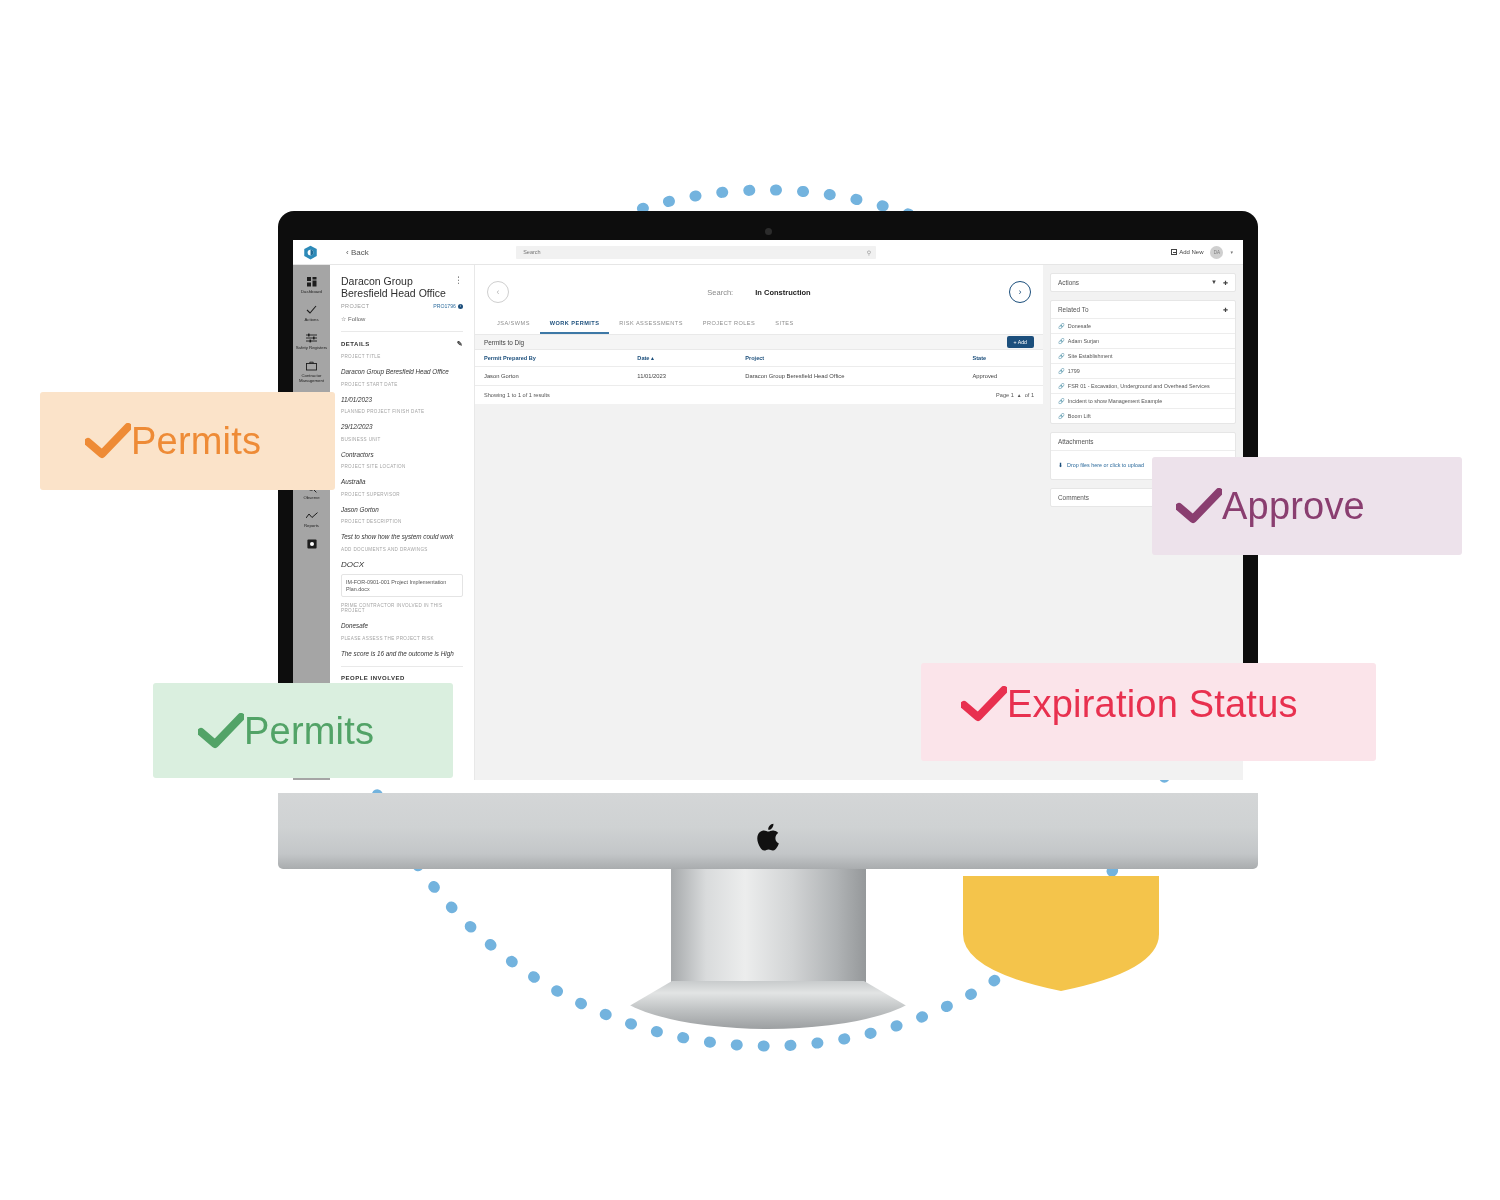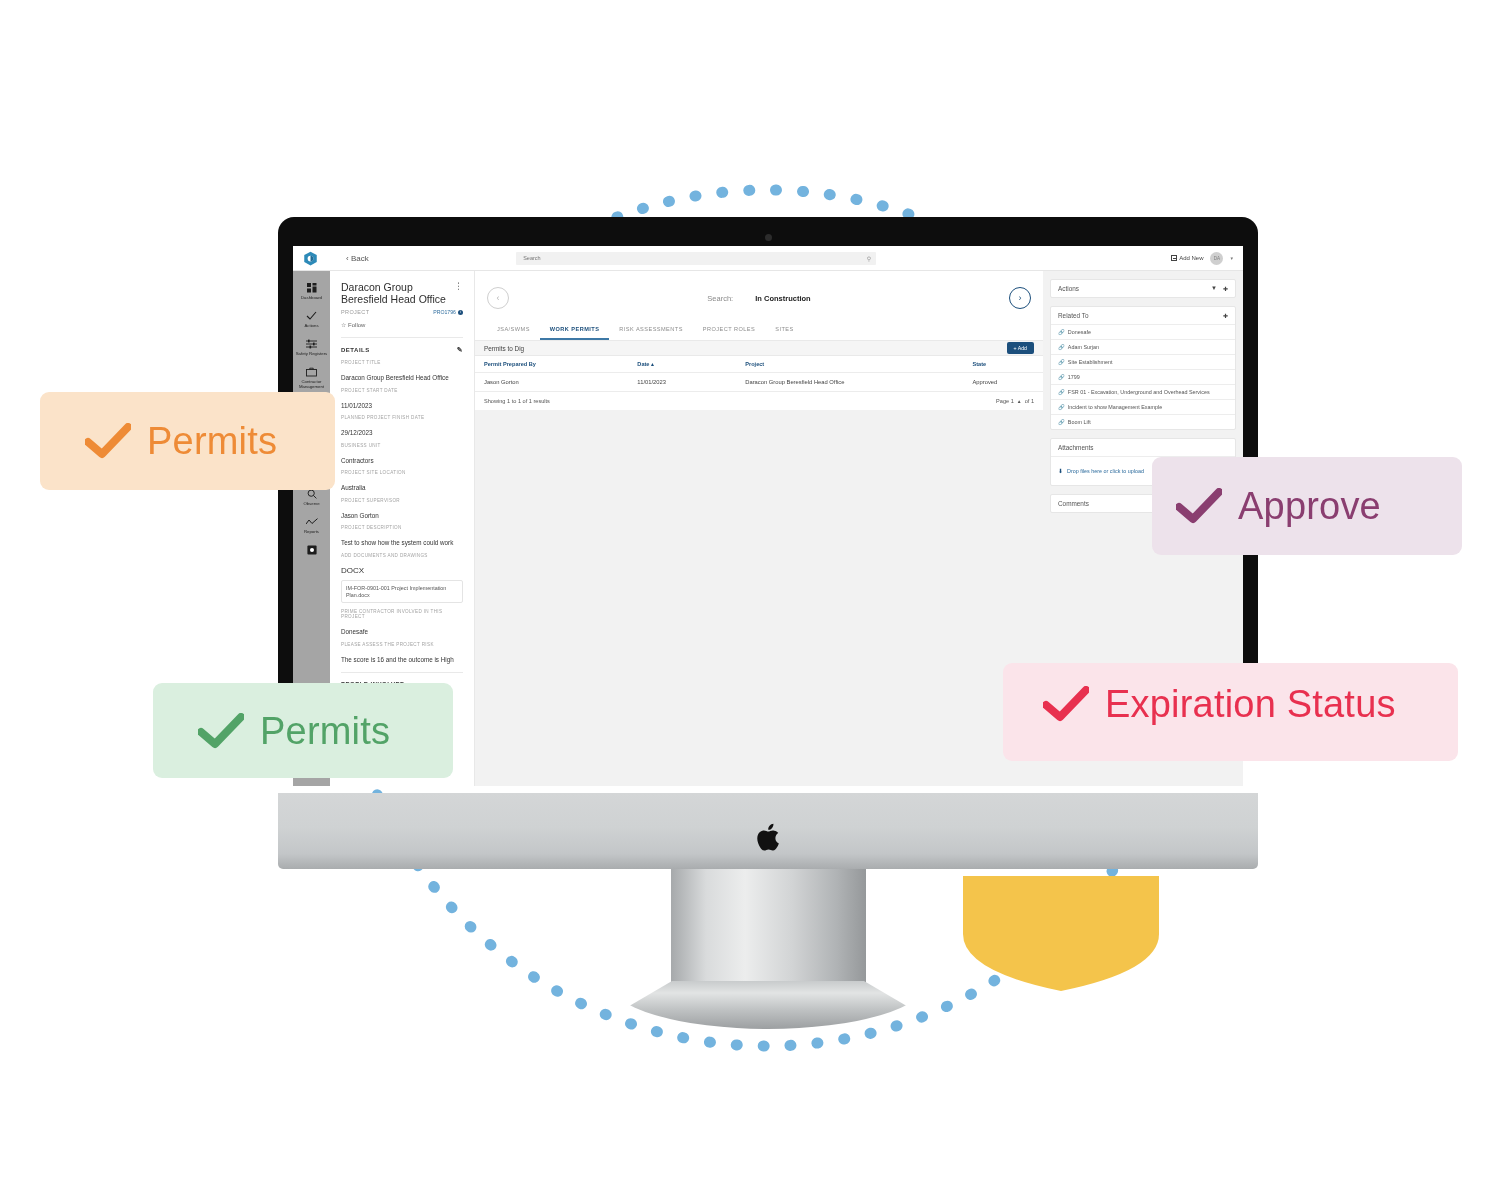--- a/index.html
+++ b/index.html
@@ -11,21 +11,21 @@
     overflow:hidden;
     position:relative;
   }
 
   
   #dotted-arc { position:absolute; left:0; top:0; width:1500px; height:1200px; pointer-events:none; }
 
   
   #monitor { position:absolute; left:278px; top:211px; width:980px; height:670px; }
   #bezel {
-    position:absolute; left:0; top:6px; width:980px; height:520px;
+    position:absolute; left:0; top:0; width:980px; height:520px;
     background:#0d0d0d; border-radius:16px 16px 0 0;
   }
   #camera {
     position:absolute; left:50%; top:17px; width:7px; height:7px; margin-left:-3.5px;
     background:#2c2c2c; border-radius:50%;
   }
   #chin {
     position:absolute; left:0; top:582px; width:980px; height:76px;
     background:linear-gradient(180deg,#d4d6d7 0%,#cfd2d3 45%,#c3c6c8 80%,#a9acae 100%);
     border-radius:0 0 5px 5px;
@@ -112,21 +112,21 @@
   .info-dot { width:5px;height:5px;border-radius:50%;background:#1c4f7c;color:#fff;font-size:3.6px;display:flex;align-items:center;justify-content:center;}
   .follow { margin-top:6px; font-size:6px; color:#666; }
   .hr { height:1px; background:#e9e9e9; margin:9px 0 8px; }
   .details-head {
     display:flex; justify-content:space-between; align-items:center;
     font-size:6px; letter-spacing:.5px; color:#333; font-weight:bold; margin-bottom:6px;
   }
   .pencil { font-size:7px; color:#444; }
   .fld { margin-bottom:6px; }
   .fld .k { font-size:4.6px; letter-spacing:.35px; color:#a3a3a3; text-transform:uppercase; }
-  .fld .v { font-size:6.3px; color:#333; line-height:7.5px; margin-top:9px; }
+  .fld .v { font-size:6.3px; color:#333; line-height:7.5px; margin-top:9px;font-style:italic; }
   .fld .v.big { font-size:8px; }
   .docbox {
     border:1px solid #e4e4e4; border-radius:2px; padding:4px 4px; margin:5px 0 6px;
     font-size:5.4px; color:#555; line-height:6.5px;
   }
   .section-head { font-size:6px; letter-spacing:.5px; color:#333; font-weight:bold; }
 
   
   .centercol { flex:1 1 auto; background:#f2f2f2; padding:0; overflow:hidden; }
   .stage-card { background:#fff; padding:10px 12px 0; }
@@ -183,33 +183,33 @@
   }
   .clip { font-size:5.5px; color:#666; }
   .drop {
     border-top:1px solid #ededed; padding:10px 7px 11px; font-size:5.4px; color:#2f6d9e;
     display:flex; align-items:center; gap:4px;
   }
   .dl-ico { font-size:6px; color:#1c4f7c; }
 
   
   .badge {
-    position:absolute; display:flex; align-items:center; gap:16px;
-    border-radius:9px;
+    position:absolute; display:flex; align-items:center; 
+    border-radius:3px;
   }
   .badge .check { flex:0 0 auto; }
   .badge .btxt { font-size:38px; line-height:1; letter-spacing:.2px; }
 
   #badge-permits   { left:40px;  top:392px;  width:295px; height:98px;  background:#FBE3C9; padding:0 0 0 45px; }
   #badge-permits   .btxt { color:#EE8B36; }
   #badge-review    { left:153px; top:683px;  width:300px; height:95px;  background:#DAEFDF; padding:0 0 0 45px; }
   #badge-review    .btxt { color:#52A367; }
   #badge-approve   { left:1152px;top:457px;  width:310px; height:98px;  background:#EDE2EB; padding:0 0 0 24px; }
   #badge-approve   .btxt { color:#8A3E70; }
-  #badge-expiry    { left:1003px; top:663px;  width:455px; height:98px;  background:#FBE4EA; padding:0 0 16px 40px; }
+  #badge-expiry    { left:921px; top:663px;  width:455px; height:98px;  background:#FBE4EA; padding:0 0 16px 40px; }
   #badge-expiry    .btxt { color:#E8304F; }
 </style>
 </head>
 <body>
 
 <svg id="dotted-arc" viewBox="0 0 1500 1200">
   <circle cx="767" cy="618" r="428" fill="none" stroke="#73B3DE" stroke-width="11" stroke-linecap="round" stroke-dasharray="1 26"></circle>
 </svg>
 
 <svg style="position:absolute;left:963px;top:876px;width:196px;height:115px;" viewBox="0 0 196 115">

